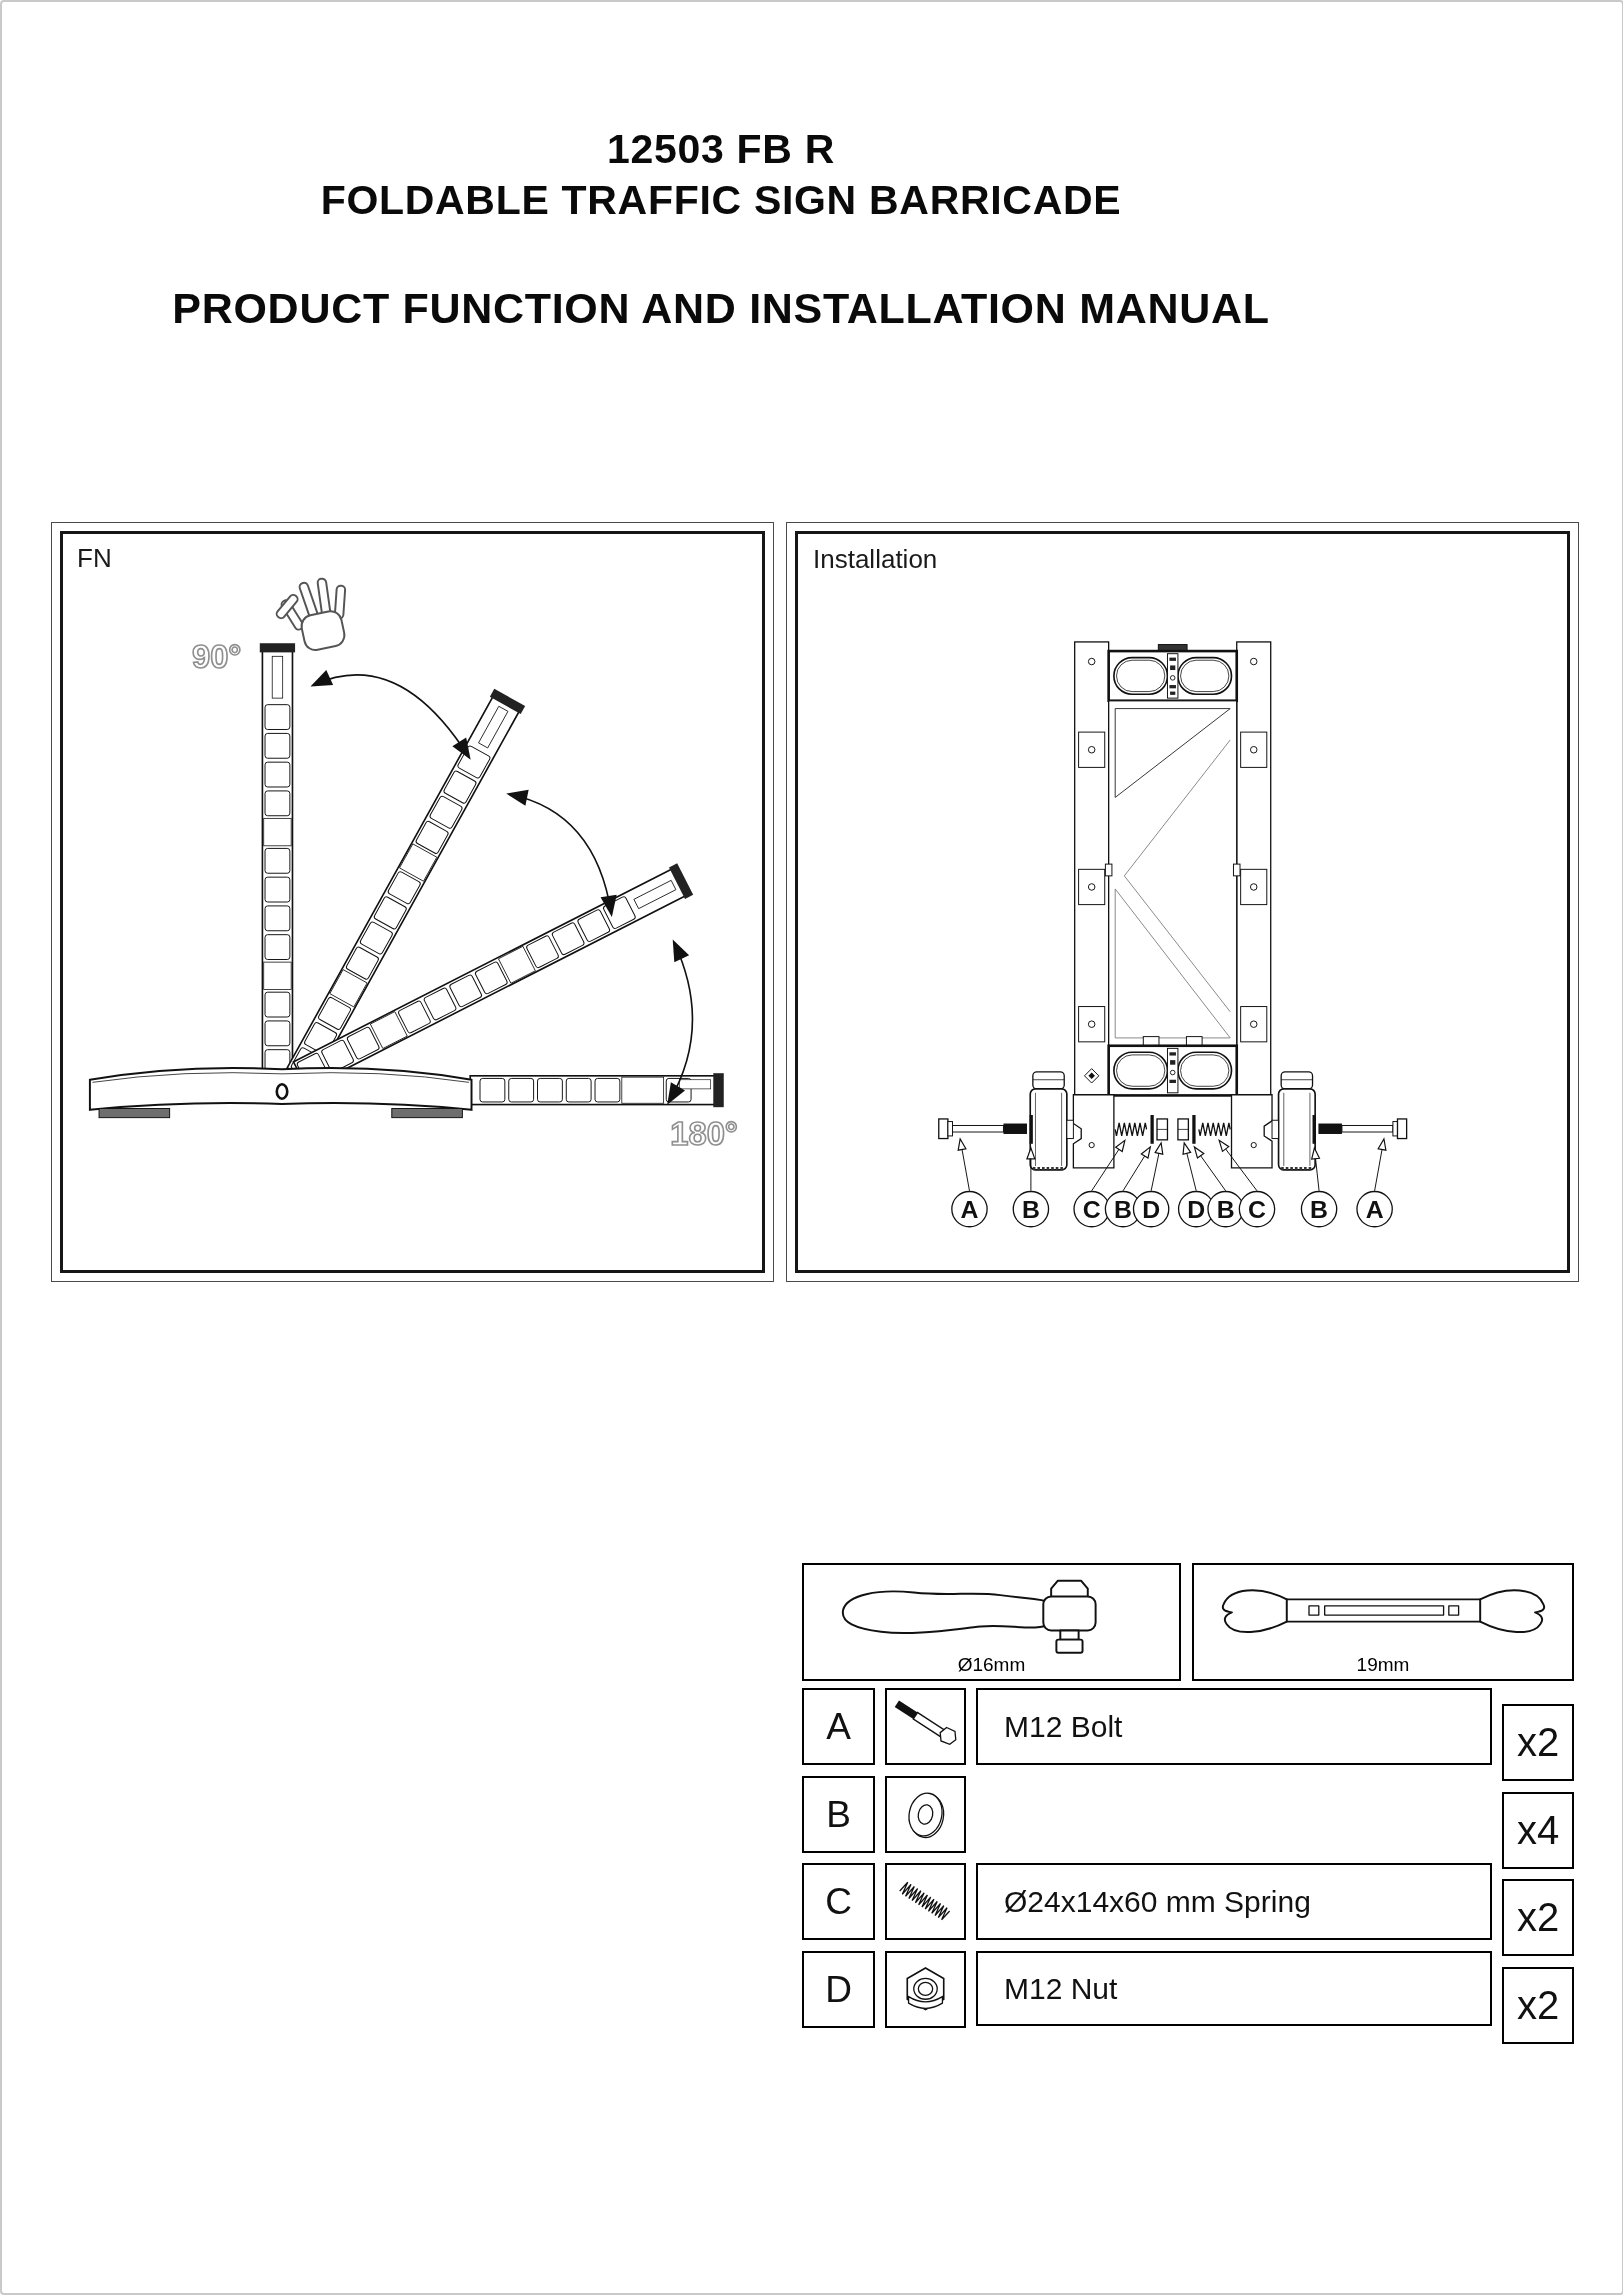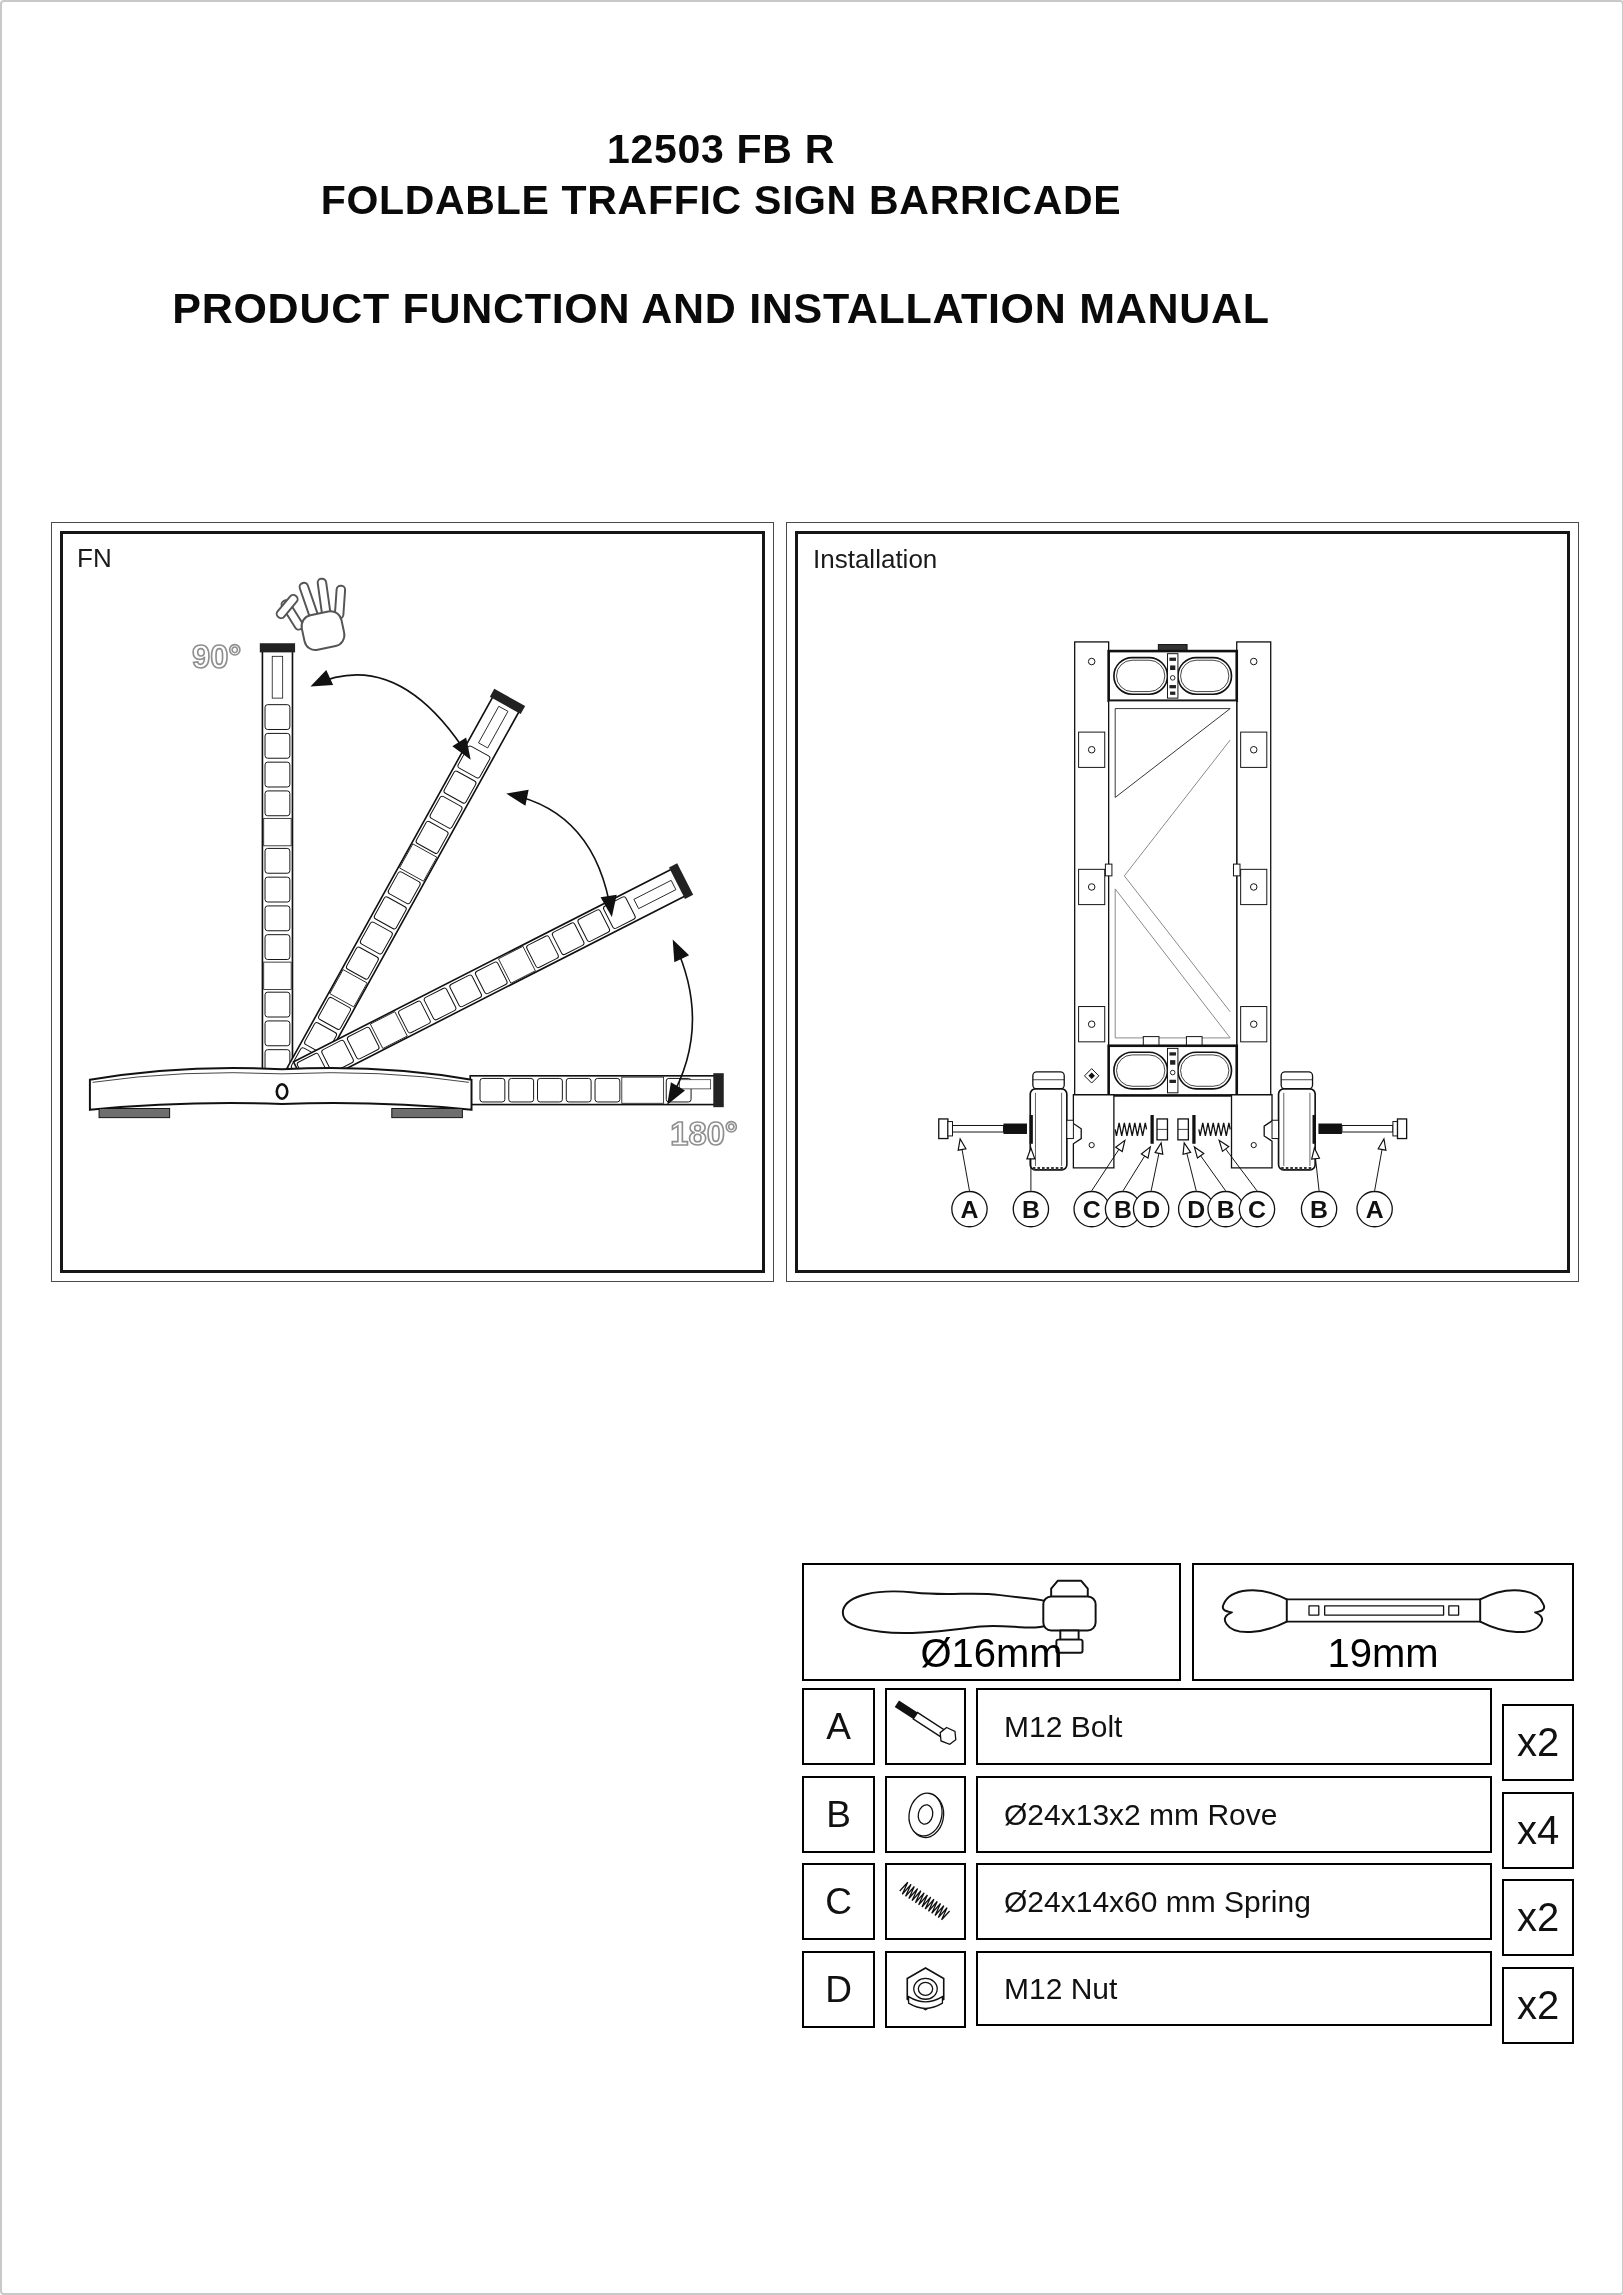--- a/index.html
+++ b/index.html
@@ -13,21 +13,21 @@
   #title3{top:282px;font-size:43px;}
   .panel{position:absolute;border:1.3px solid #4a4a4a;background:#fff;}
   .panel .inner{position:absolute;left:7.8px;top:7.8px;right:7.8px;bottom:7.8px;
                 border:3.3px solid #161616;}
   .panel-label{position:absolute;font-size:26px;color:#1a1a1a;z-index:3;}
   #fn-panel{left:49px;top:520px;width:709px;height:758px;padding-left:12px;}
   #install-panel{left:784px;top:520px;width:791px;height:758px;}
   .panel svg.draw{position:absolute;left:0;top:0;z-index:2;}
   .tbox{position:absolute;border:2.6px solid #000;background:#fff;box-sizing:border-box;}
   .tool-label{position:absolute;left:0;right:0;bottom:2.6px;text-align:center;
-              font-size:40px;color:#000;}
+              font-size:19px;color:#000;}
   .cell{position:absolute;border:2.6px solid #000;background:#fff;box-sizing:border-box;
         display:flex;align-items:center;justify-content:center;}
   .cell.letter{font-size:37px;}
   .cell.desc{justify-content:flex-start;padding-left:26px;font-size:30px;}
   .cell.qty{font-size:40px;margin-top:16px;}
   .outline-num{fill:#fff;stroke:#8f8f8f;stroke-width:2.5px;font-weight:bold;
                font-size:50px;font-family:"Liberation Sans","DejaVu Sans",sans-serif;}
   .callout-letter{font-size:38px;font-weight:600;fill:#111;
                   font-family:"Liberation Sans","DejaVu Sans",sans-serif;}
   .ln{stroke:#111;fill:none;}
@@ -329,21 +329,20 @@
   <div class="cell letter" style="left:800px;top:1774px;width:73px;height:77px;">B</div>
   <div class="cell" style="left:883px;top:1774px;width:81px;height:77px;">
     <svg width="73" height="69" viewBox="0 0 112 106">
       <g transform="rotate(12 56 53)">
         <ellipse cx="59" cy="55" rx="25" ry="33" fill="#fff" stroke="#111" stroke-width="2"></ellipse>
         <ellipse cx="56" cy="53" rx="25" ry="33" fill="#fff" stroke="#111" stroke-width="2"></ellipse>
         <ellipse cx="56" cy="53" rx="11" ry="15" fill="#fff" stroke="#111" stroke-width="2"></ellipse>
       </g>
     </svg>
   </div>
-  <div class="cell desc" style="left:974px;top:1774px;width:516px;height:77px;">Ø24x13x2 mm Rove</div>
   <div class="cell qty" style="left:1500px;top:1774px;width:72px;height:77px;">x4</div>
 
   <div class="cell letter" style="left:800px;top:1861px;width:73px;height:77px;">C</div>
   <div class="cell" style="left:883px;top:1861px;width:81px;height:77px;">
     <svg width="73" height="69" viewBox="0 0 112 106">
       <g transform="translate(56,53) rotate(33)">
         <polyline points="-42,8 -39,-10 -36,10 -33,-10 -30,10 -27,-10 -24,10 -21,-10 -18,10 -15,-10 -12,10 -9,-10 -6,10 -3,-10 0,10 3,-10 6,10 9,-10 12,10 15,-10 18,10 21,-10 24,10 27,-10 30,10 33,-10 36,10 39,-8" fill="none" stroke="#111" stroke-width="2"></polyline>
       </g>
     </svg>
   </div>

